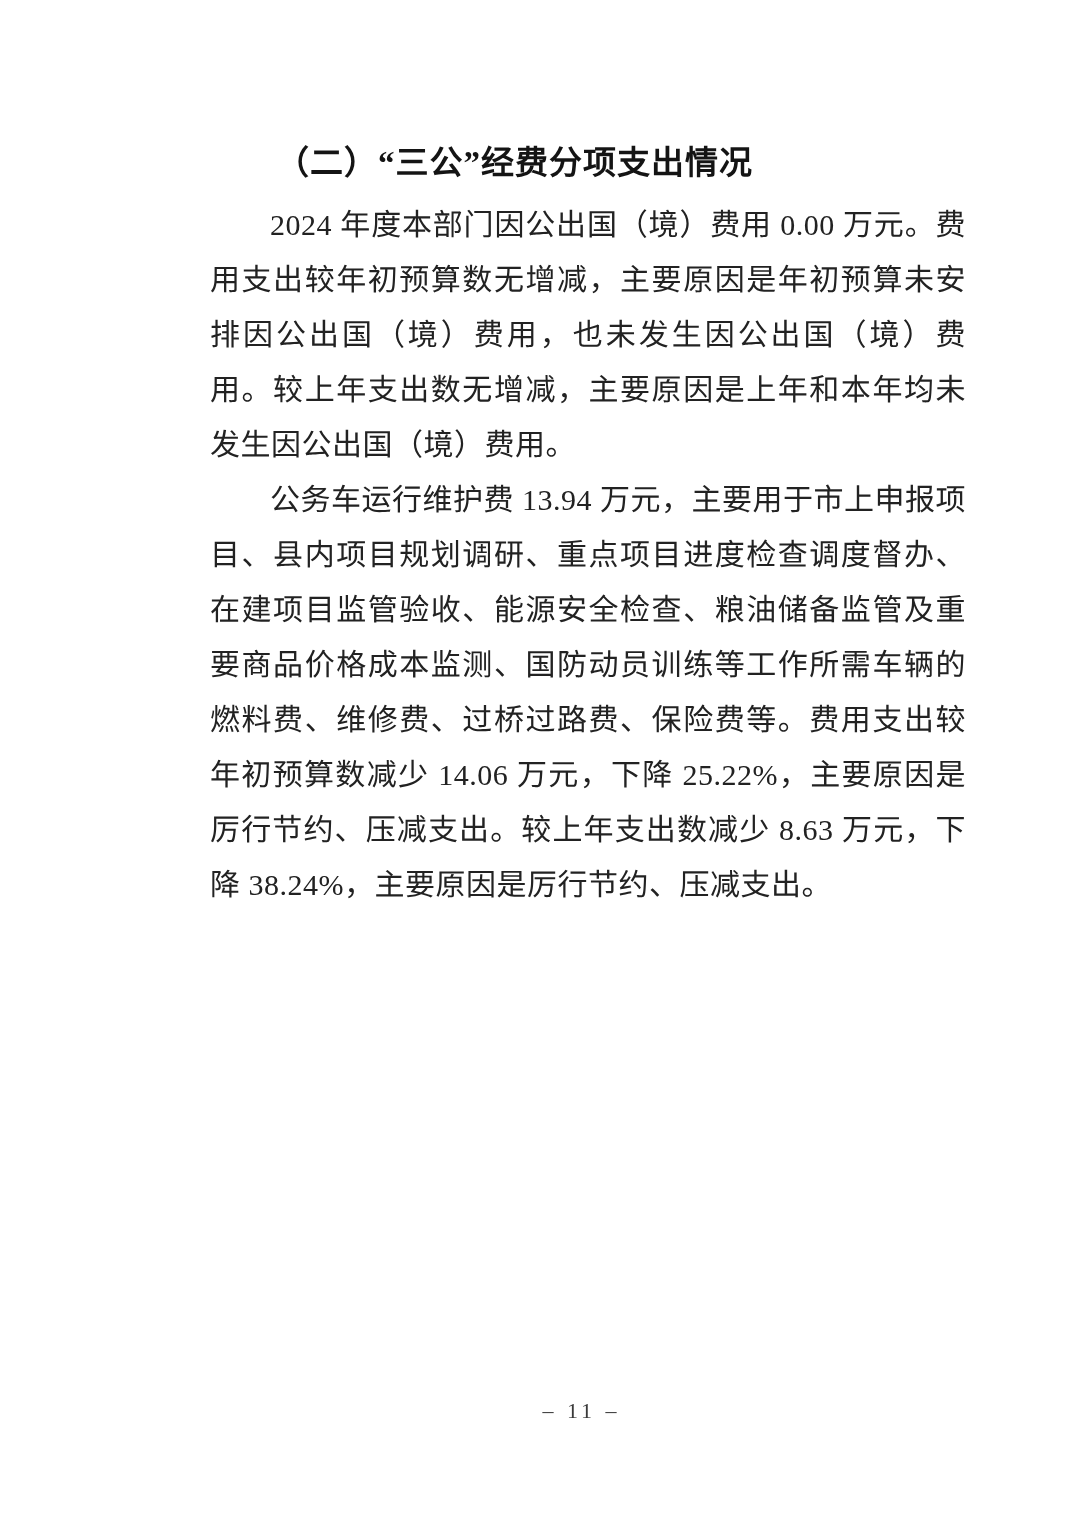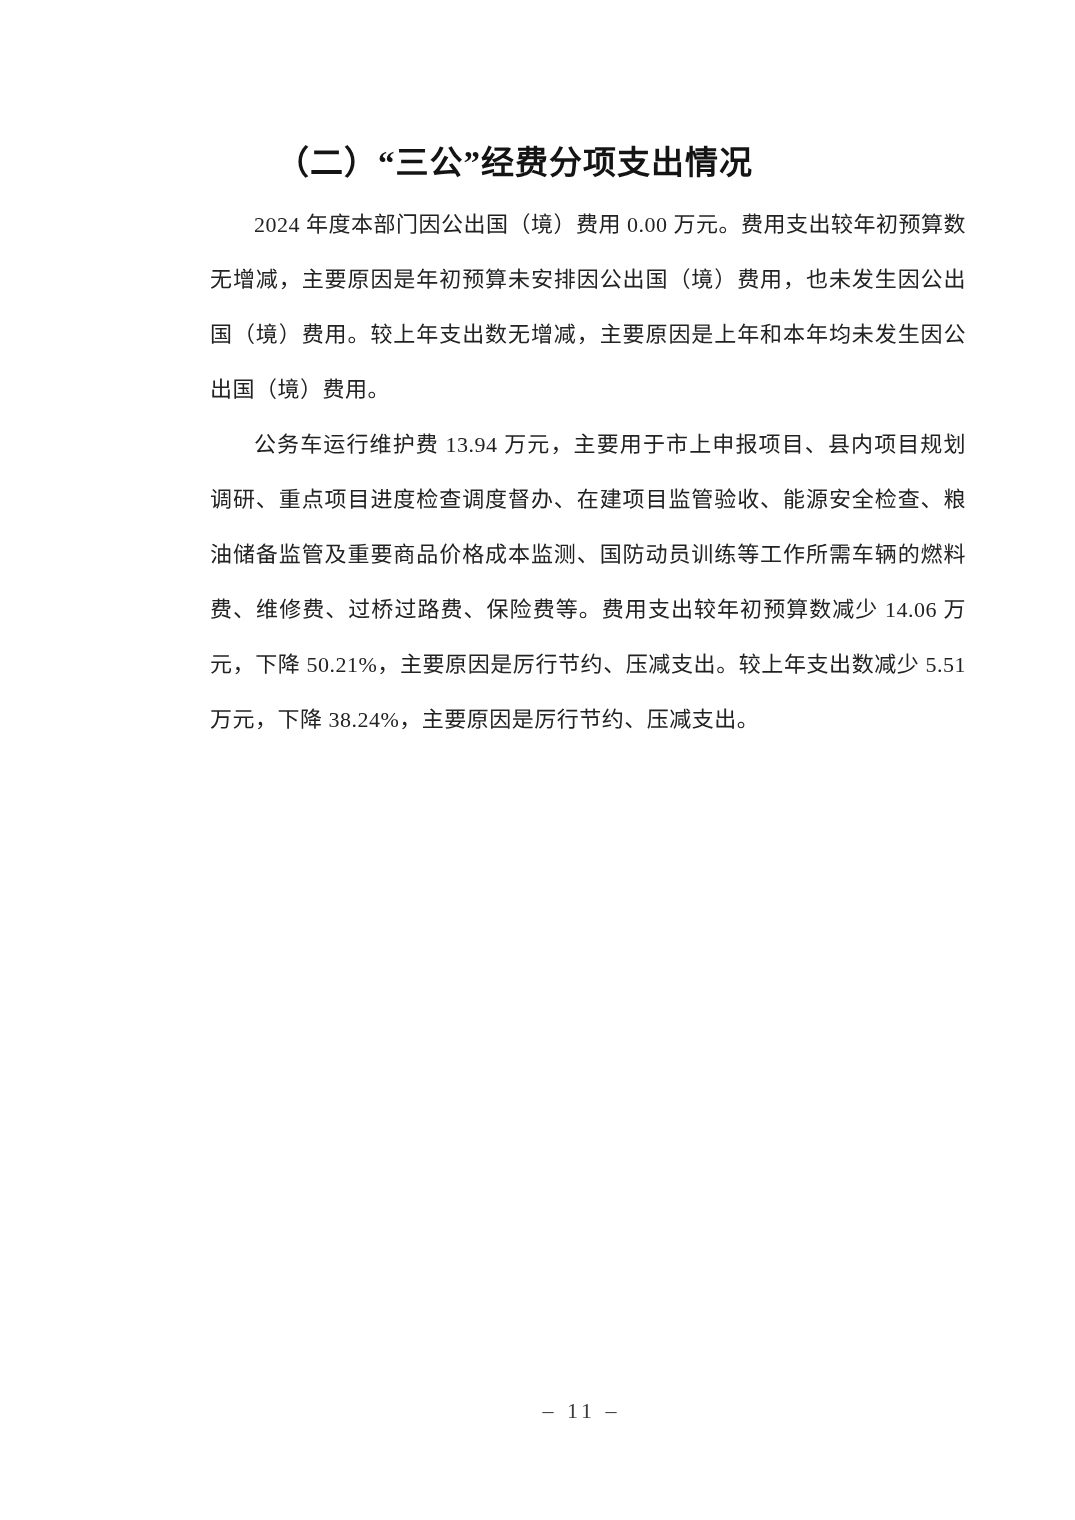--- a/index.html
+++ b/index.html
@@ -27,21 +27,21 @@
     margin: 0 0 6px 0;
     font-size: 33px;
     font-weight: bold;
     line-height: 55px;
     text-indent: 2em;
     letter-spacing: 1px;
     color: #141414;
   }
   .para {
     margin: 0;
-    font-size: 22px;
+    font-size: 30px;
     line-height: 55px;
     text-align: justify;
     text-align-last: left;
     text-indent: 2em;
     letter-spacing: 0.5px;
     color: #222222;
   }
   .page-footer {
     position: absolute;
     top: 1398px;
@@ -53,16 +53,16 @@
     color: #3a3a3a;
   }
 </style>
 </head>
 <body>
 
 <div class="page">
   <div class="content">
     <h2 class="heading">（二）“三公”经费分项支出情况</h2>
     <p class="para">2024 年度本部门因公出国（境）费用 0.00 万元。费用支出较年初预算数无增减，主要原因是年初预算未安排因公出国（境）费用，也未发生因公出国（境）费用。较上年支出数无增减，主要原因是上年和本年均未发生因公出国（境）费用。</p>
-    <p class="para">公务车运行维护费 13.94 万元，主要用于市上申报项目、县内项目规划调研、重点项目进度检查调度督办、在建项目监管验收、能源安全检查、粮油储备监管及重要商品价格成本监测、国防动员训练等工作所需车辆的燃料费、维修费、过桥过路费、保险费等。费用支出较年初预算数减少 14.06 万元，下降 50.21%，主要原因是厉行节约、压减支出。较上年支出数减少 5.51 万元，下降 38.24%，主要原因是厉行节约、压减支出。</p>
+    <p class="para">公务车运行维护费 13.94 万元，主要用于市上申报项目、县内项目规划调研、重点项目进度检查调度督办、在建项目监管验收、能源安全检查、粮油储备监管及重要商品价格成本监测、国防动员训练等工作所需车辆的燃料费、维修费、过桥过路费、保险费等。费用支出较年初预算数减少 14.06 万元，下降 25.22%，主要原因是厉行节约、压减支出。较上年支出数减少 8.63 万元，下降 38.24%，主要原因是厉行节约、压减支出。</p>
   </div>
   <div class="page-footer">– 11 –</div>
 </div>
 
 </body></html>

